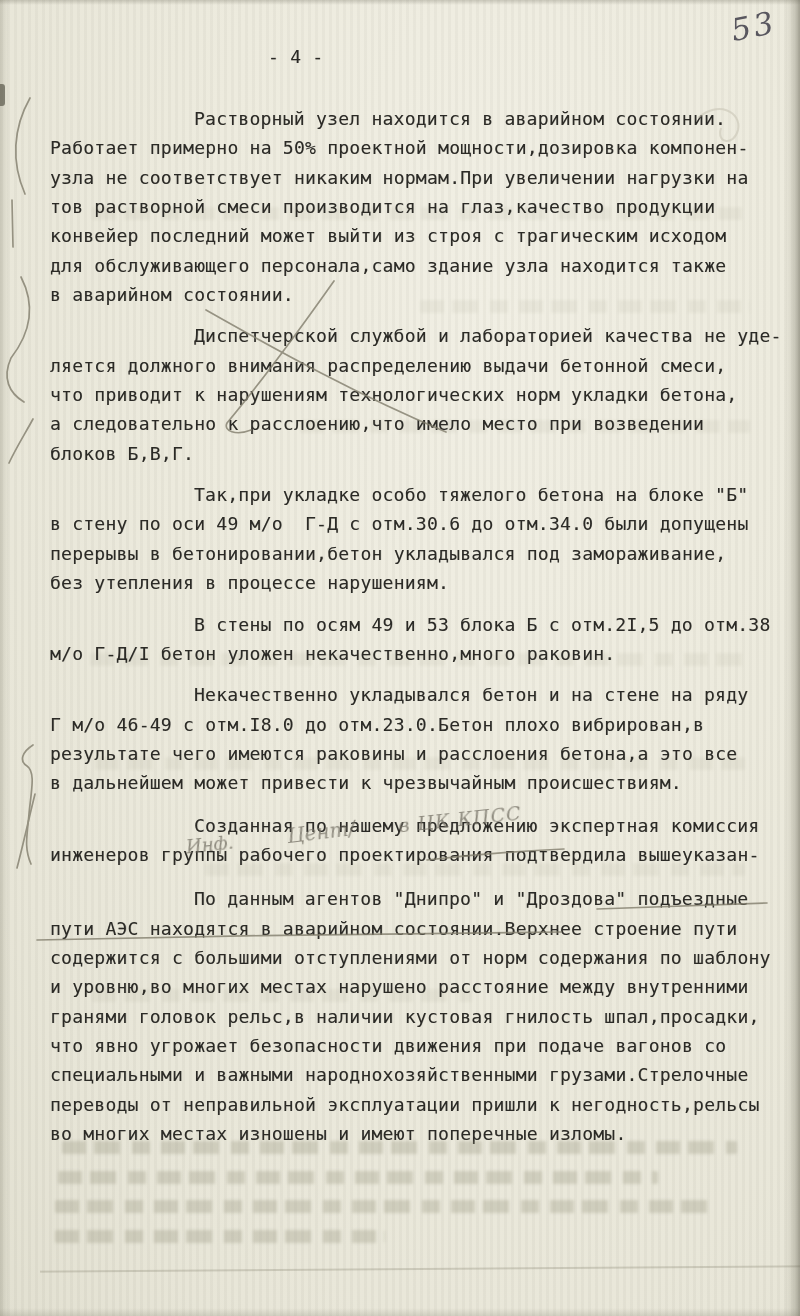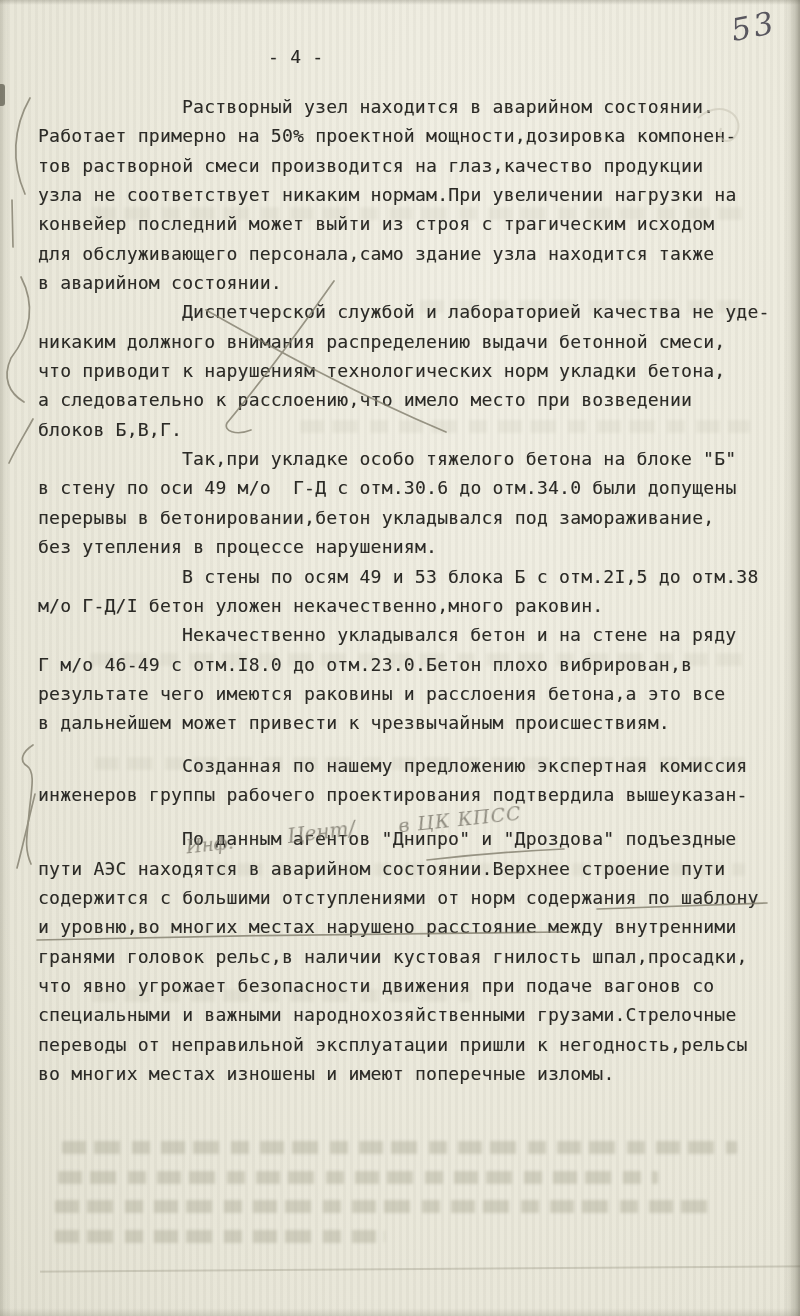--- a/index.html
+++ b/index.html
@@ -14,21 +14,21 @@
     content:"";position:absolute;inset:0;pointer-events:none;
     background:repeating-linear-gradient(90deg, rgba(120,118,100,0.05) 0 3px, rgba(255,255,255,0.03) 3px 7px);
     mix-blend-mode:multiply;
   }
   
   .text-body{
     position:absolute;left:38px;top:92px;width:745px;
     font-size:18px;line-height:29.35px;letter-spacing:0.25px;
     text-shadow:0.4px 0.4px 0 rgba(43,42,38,0.28);
   }
-  .para{margin:0;}
+  .para{margin:12px;}
   .para:nth-child(6){margin-top:13px;}
   .para:nth-child(7){margin-top:15px;}
   .line{white-space:pre;}
   .line.first{text-indent:144px;}
   .page-num{
     position:absolute;left:268px;top:46px;font-size:18px;letter-spacing:0.25px;
     text-shadow:0.4px 0.4px 0 rgba(43,42,38,0.28);
   }
   
   .corner-num{
@@ -109,29 +109,29 @@
   <div class="gr grm m3"></div>
   <div class="gr grm m4"></div>
   <div class="gr grm m5"></div>
   <div class="gr grm m6"></div>
   <div class="gr grm m7"></div>
 
   <div class="text-body">
       <div class="para">
         <div class="line first">Растворный узел находится в аварийном состоянии.</div>
         <div class="line">Работает примерно на 50% проектной мощности,дозировка компонен-</div>
+        <div class="line">узла не соответствует никаким нормам.При увеличении нагрузки на</div>
         <div class="line">тов растворной смеси производится на глаз,качество продукции</div>
-        <div class="line">узла не соответствует никаким нормам.При увеличении нагрузки на</div>
         <div class="line">конвейер последний может выйти из строя с трагическим исходом</div>
         <div class="line">для обслуживающего персонала,само здание узла находится также</div>
         <div class="line">в аварийном состоянии.</div>
       </div>
       <div class="para">
         <div class="line first">Диспетчерской службой и лабораторией качества не уде-</div>
-        <div class="line">никаким должного внимания распределению выдачи бетонной смеси,</div>
+        <div class="line">ляется должного внимания распределению выдачи бетонной смеси,</div>
         <div class="line">что приводит к нарушениям технологических норм укладки бетона,</div>
         <div class="line">а следовательно к расслоению,что имело место при возведении</div>
         <div class="line">блоков Б,В,Г.</div>
       </div>
       <div class="para">
         <div class="line first">Так,при укладке особо тяжелого бетона на блоке "Б"</div>
         <div class="line">в стену по оси 49 м/о  Г-Д с отм.30.6 до отм.34.0 были допущены</div>
         <div class="line">перерывы в бетонировании,бетон укладывался под замораживание,</div>
         <div class="line">без утепления в процессе нарушениям.</div>
       </div>

